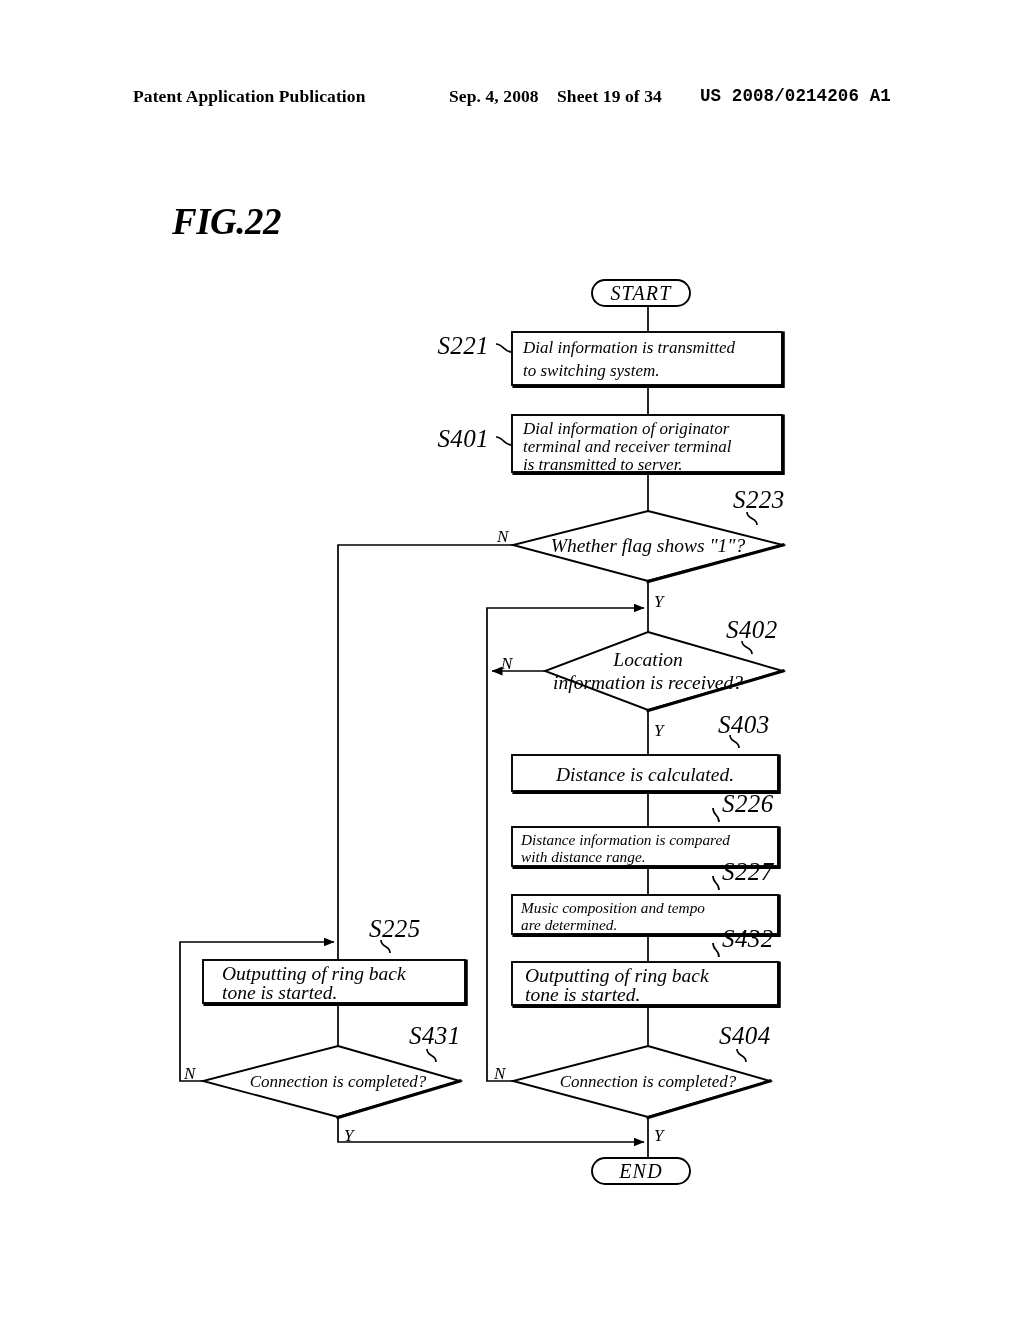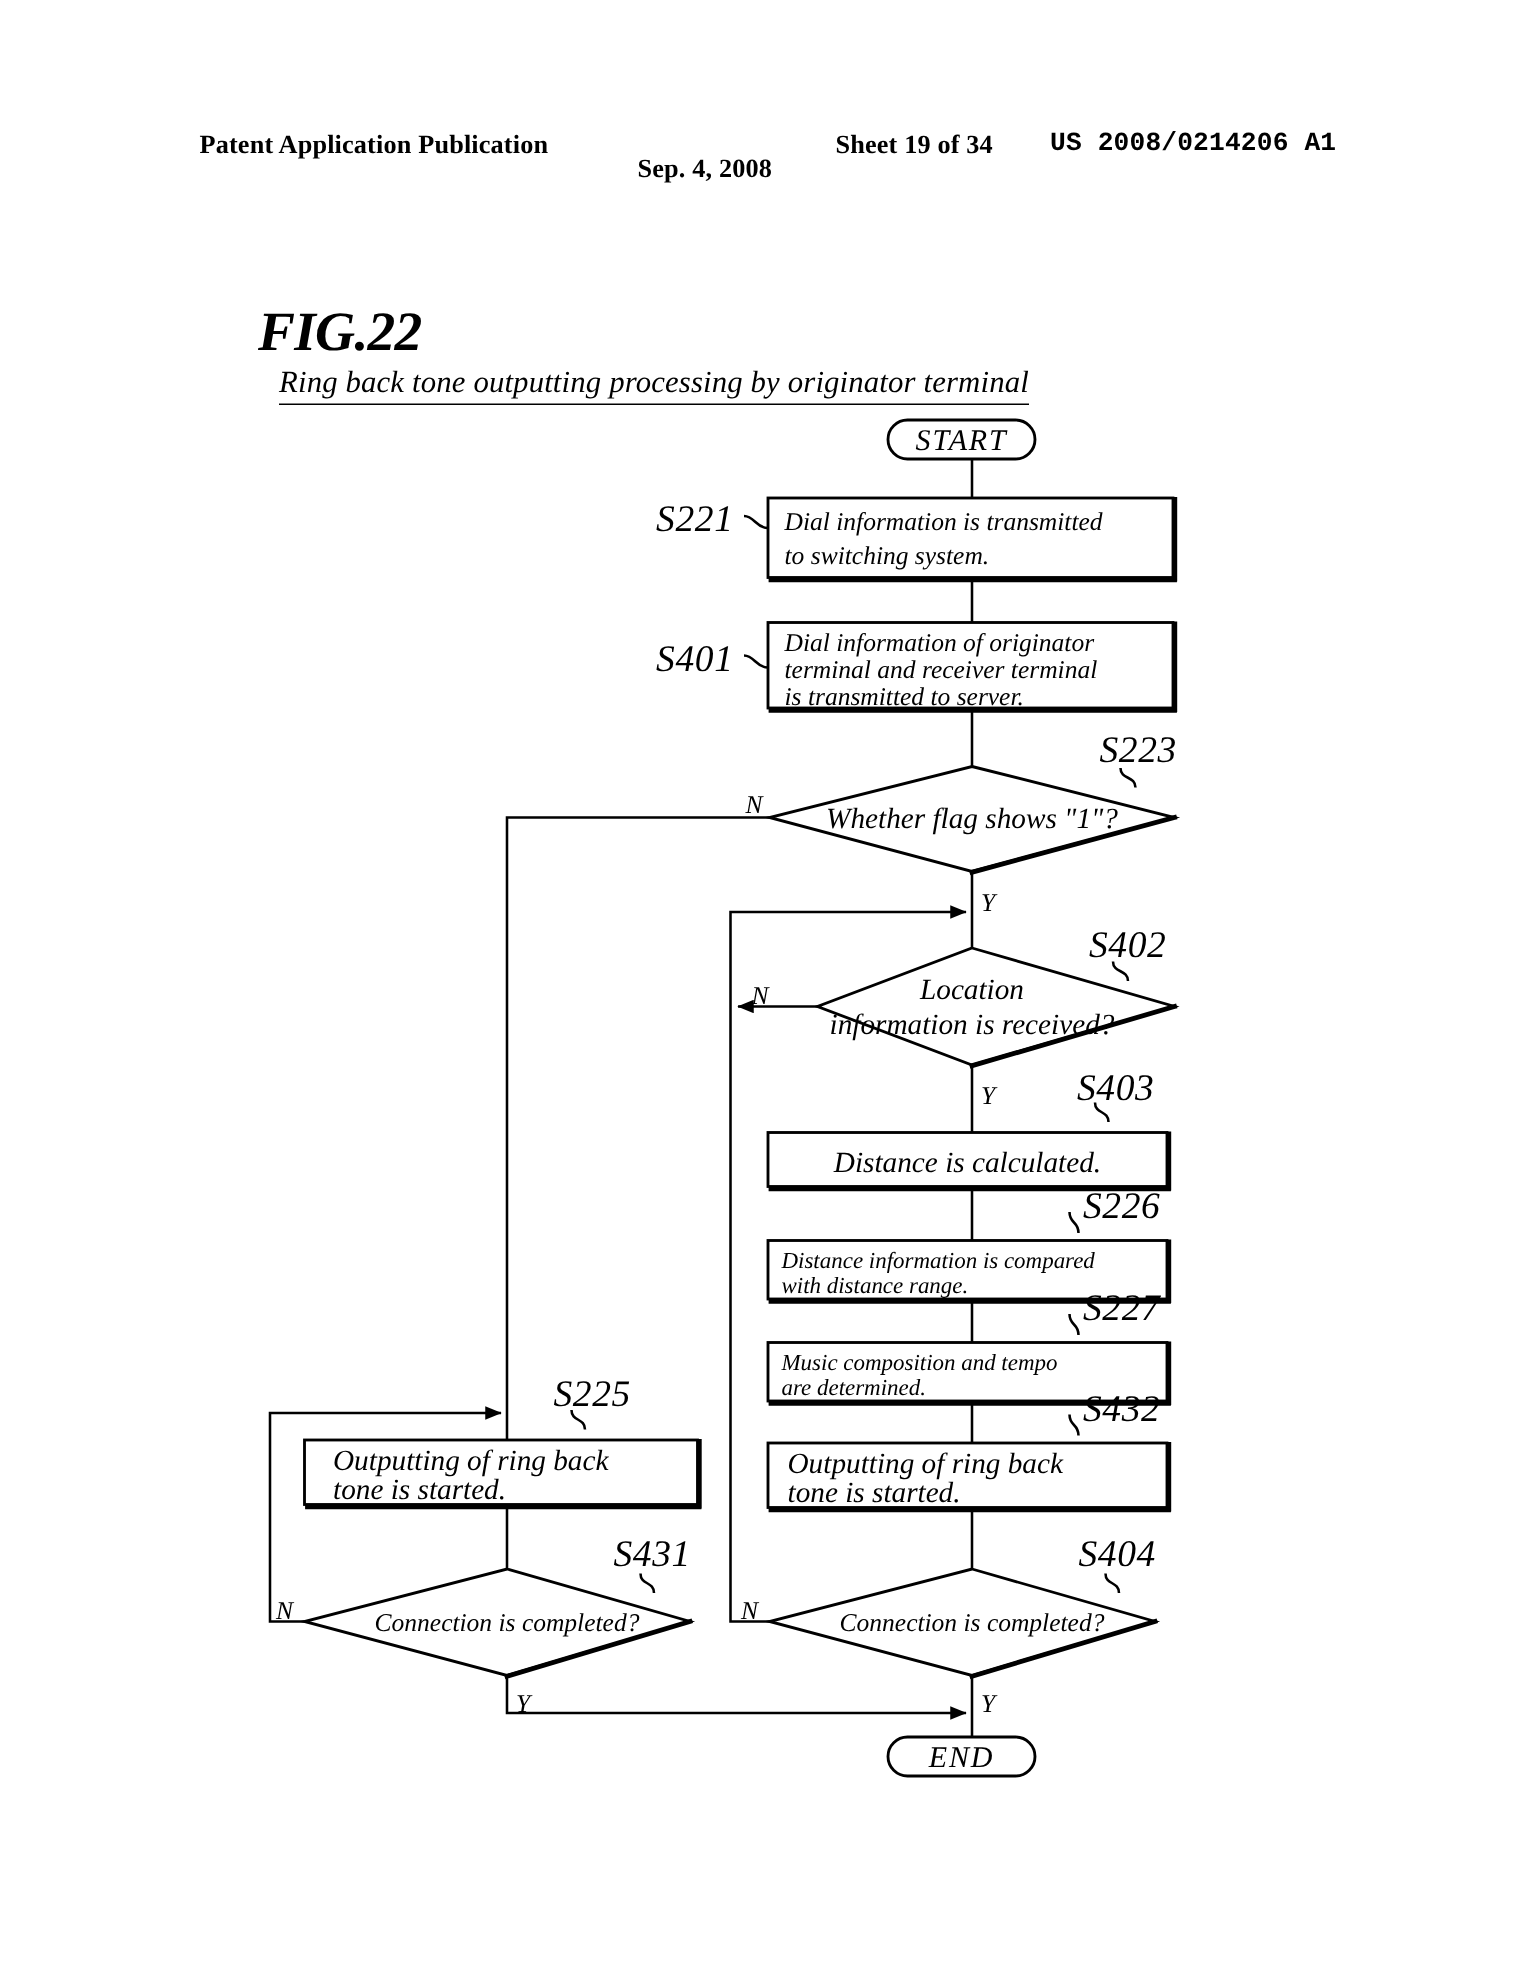--- a/index.html
+++ b/index.html
@@ -31,21 +31,21 @@
     height: 30px;
     display: flex;
     align-items: baseline;
     font-family: "Liberation Serif", "DejaVu Serif", serif;
     font-weight: bold;
     font-size: 17.5px;
     letter-spacing: 0.1px;
     white-space: nowrap;
   }
   .pub-header .h-pub      { position: absolute; left: 133px; }
-  .pub-header .h-date     { position: absolute; left: 425px; margin-top: 16px; }
+  .pub-header .h-date     { position: absolute; left: 449px; }
   .pub-header .h-sheet    { position: absolute; left: 557px; }
   .pub-header .h-number   { position: absolute; left: 700px; font-family: Liberation Mono, monospace; }
 
   
   .fig-label {
     position: absolute;
     left: 172px; top: 200px;
     font-style: italic;
     font-weight: bold;
     font-size: 37px;
@@ -88,21 +88,20 @@
 <div id="page">
 
   <div class="pub-header">
     <span class="h-pub">Patent Application Publication</span>
     <span class="h-date">Sep. 4, 2008</span>
     <span class="h-sheet">Sheet 19 of 34</span>
     <span class="h-number">US 2008/0214206 A1</span>
   </div>
 
   <div class="fig-label">FIG.22</div>
-  <div class="fig-caption">Ring back tone outputting processing by originator terminal</div>
 
   <svg id="flow" width="1024" height="1320" viewBox="0 0 1024 1320">
     <defs>
       <marker id="arrow" markerWidth="11" markerHeight="9" refX="10.5" refY="4.5" orient="auto" markerUnits="userSpaceOnUse">
         <path d="M0,0 L11,4.5 L0,9 z" fill="#000"></path>
       </marker>
     </defs>
 
     <g>
 

